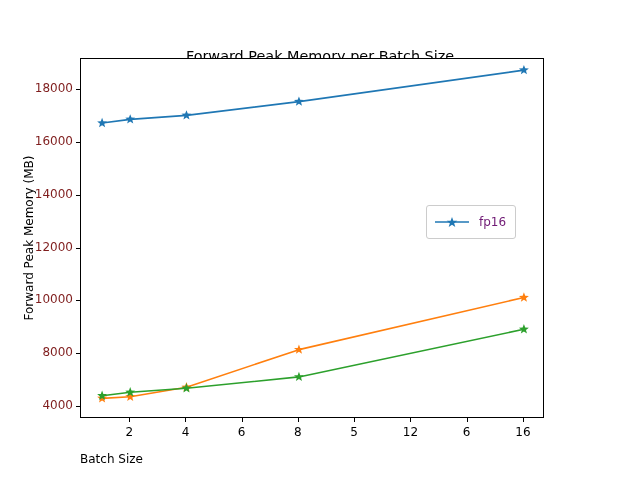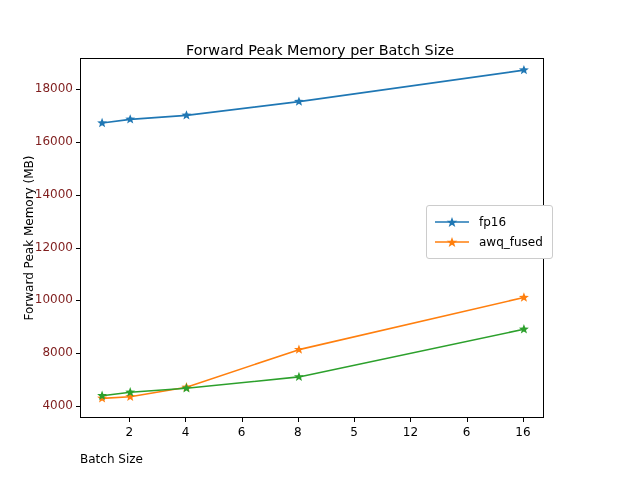--- a/index.html
+++ b/index.html
@@ -14,21 +14,21 @@
     position: relative;
     width: 640px;
     height: 480px;
     background: #ffffff;
     overflow: hidden;
   }
   
   #chart-title {
     position: absolute;
     left: 0;
-    top: 42px;
+    top: 48px;
     width: 640px;
     text-align: center;
     font-size: 14.4px;
     color: #000000;
     letter-spacing: 0px;
   }
   
   #axes-frame {
     position: absolute;
     left: 80px;
@@ -132,21 +132,21 @@
     height: 20px;
   }
   .legend-swatch {
     width: 36px;
     height: 14px;
     flex: 0 0 36px;
     margin-right: 9px;
   }
   .legend-label {
     font-size: 12px;
-    color: #000000;
+    color: #701a75;
     white-space: nowrap;
     text-align: right;
   }
 </style>
 </head>
 <body>
 
 <div id="figure">
 
   <div id="chart-title">Forward Peak Memory per Batch Size</div>
@@ -249,22 +249,15 @@
   </div>
 
   <div id="legend">
     <div class="legend-row">
       <svg class="legend-swatch" viewBox="0 0 36 14">
         <line x1="1" y1="7" x2="35" y2="7" stroke="#1f77b4" stroke-width="1.6"></line>
         <path d="M18 2.0 L19.35 5.75 L23.3 5.85 L20.15 8.25 L21.3 12.1 L18 9.85 L14.7 12.1 L15.85 8.25 L12.7 5.85 L16.65 5.75 Z" fill="#1f77b4"></path>
       </svg>
       <span class="legend-label">fp16</span>
     </div>
-    <div class="legend-row">
-      <svg class="legend-swatch" viewBox="0 0 36 14">
-        <line x1="1" y1="7" x2="35" y2="7" stroke="#ff7f0e" stroke-width="1.6"></line>
-        <path d="M18 2.0 L19.35 5.75 L23.3 5.85 L20.15 8.25 L21.3 12.1 L18 9.85 L14.7 12.1 L15.85 8.25 L12.7 5.85 L16.65 5.75 Z" fill="#ff7f0e"></path>
-      </svg>
-      <span class="legend-label">awq_fused</span>
-    </div>
   </div>
 
 </div>
 
 </body></html>

